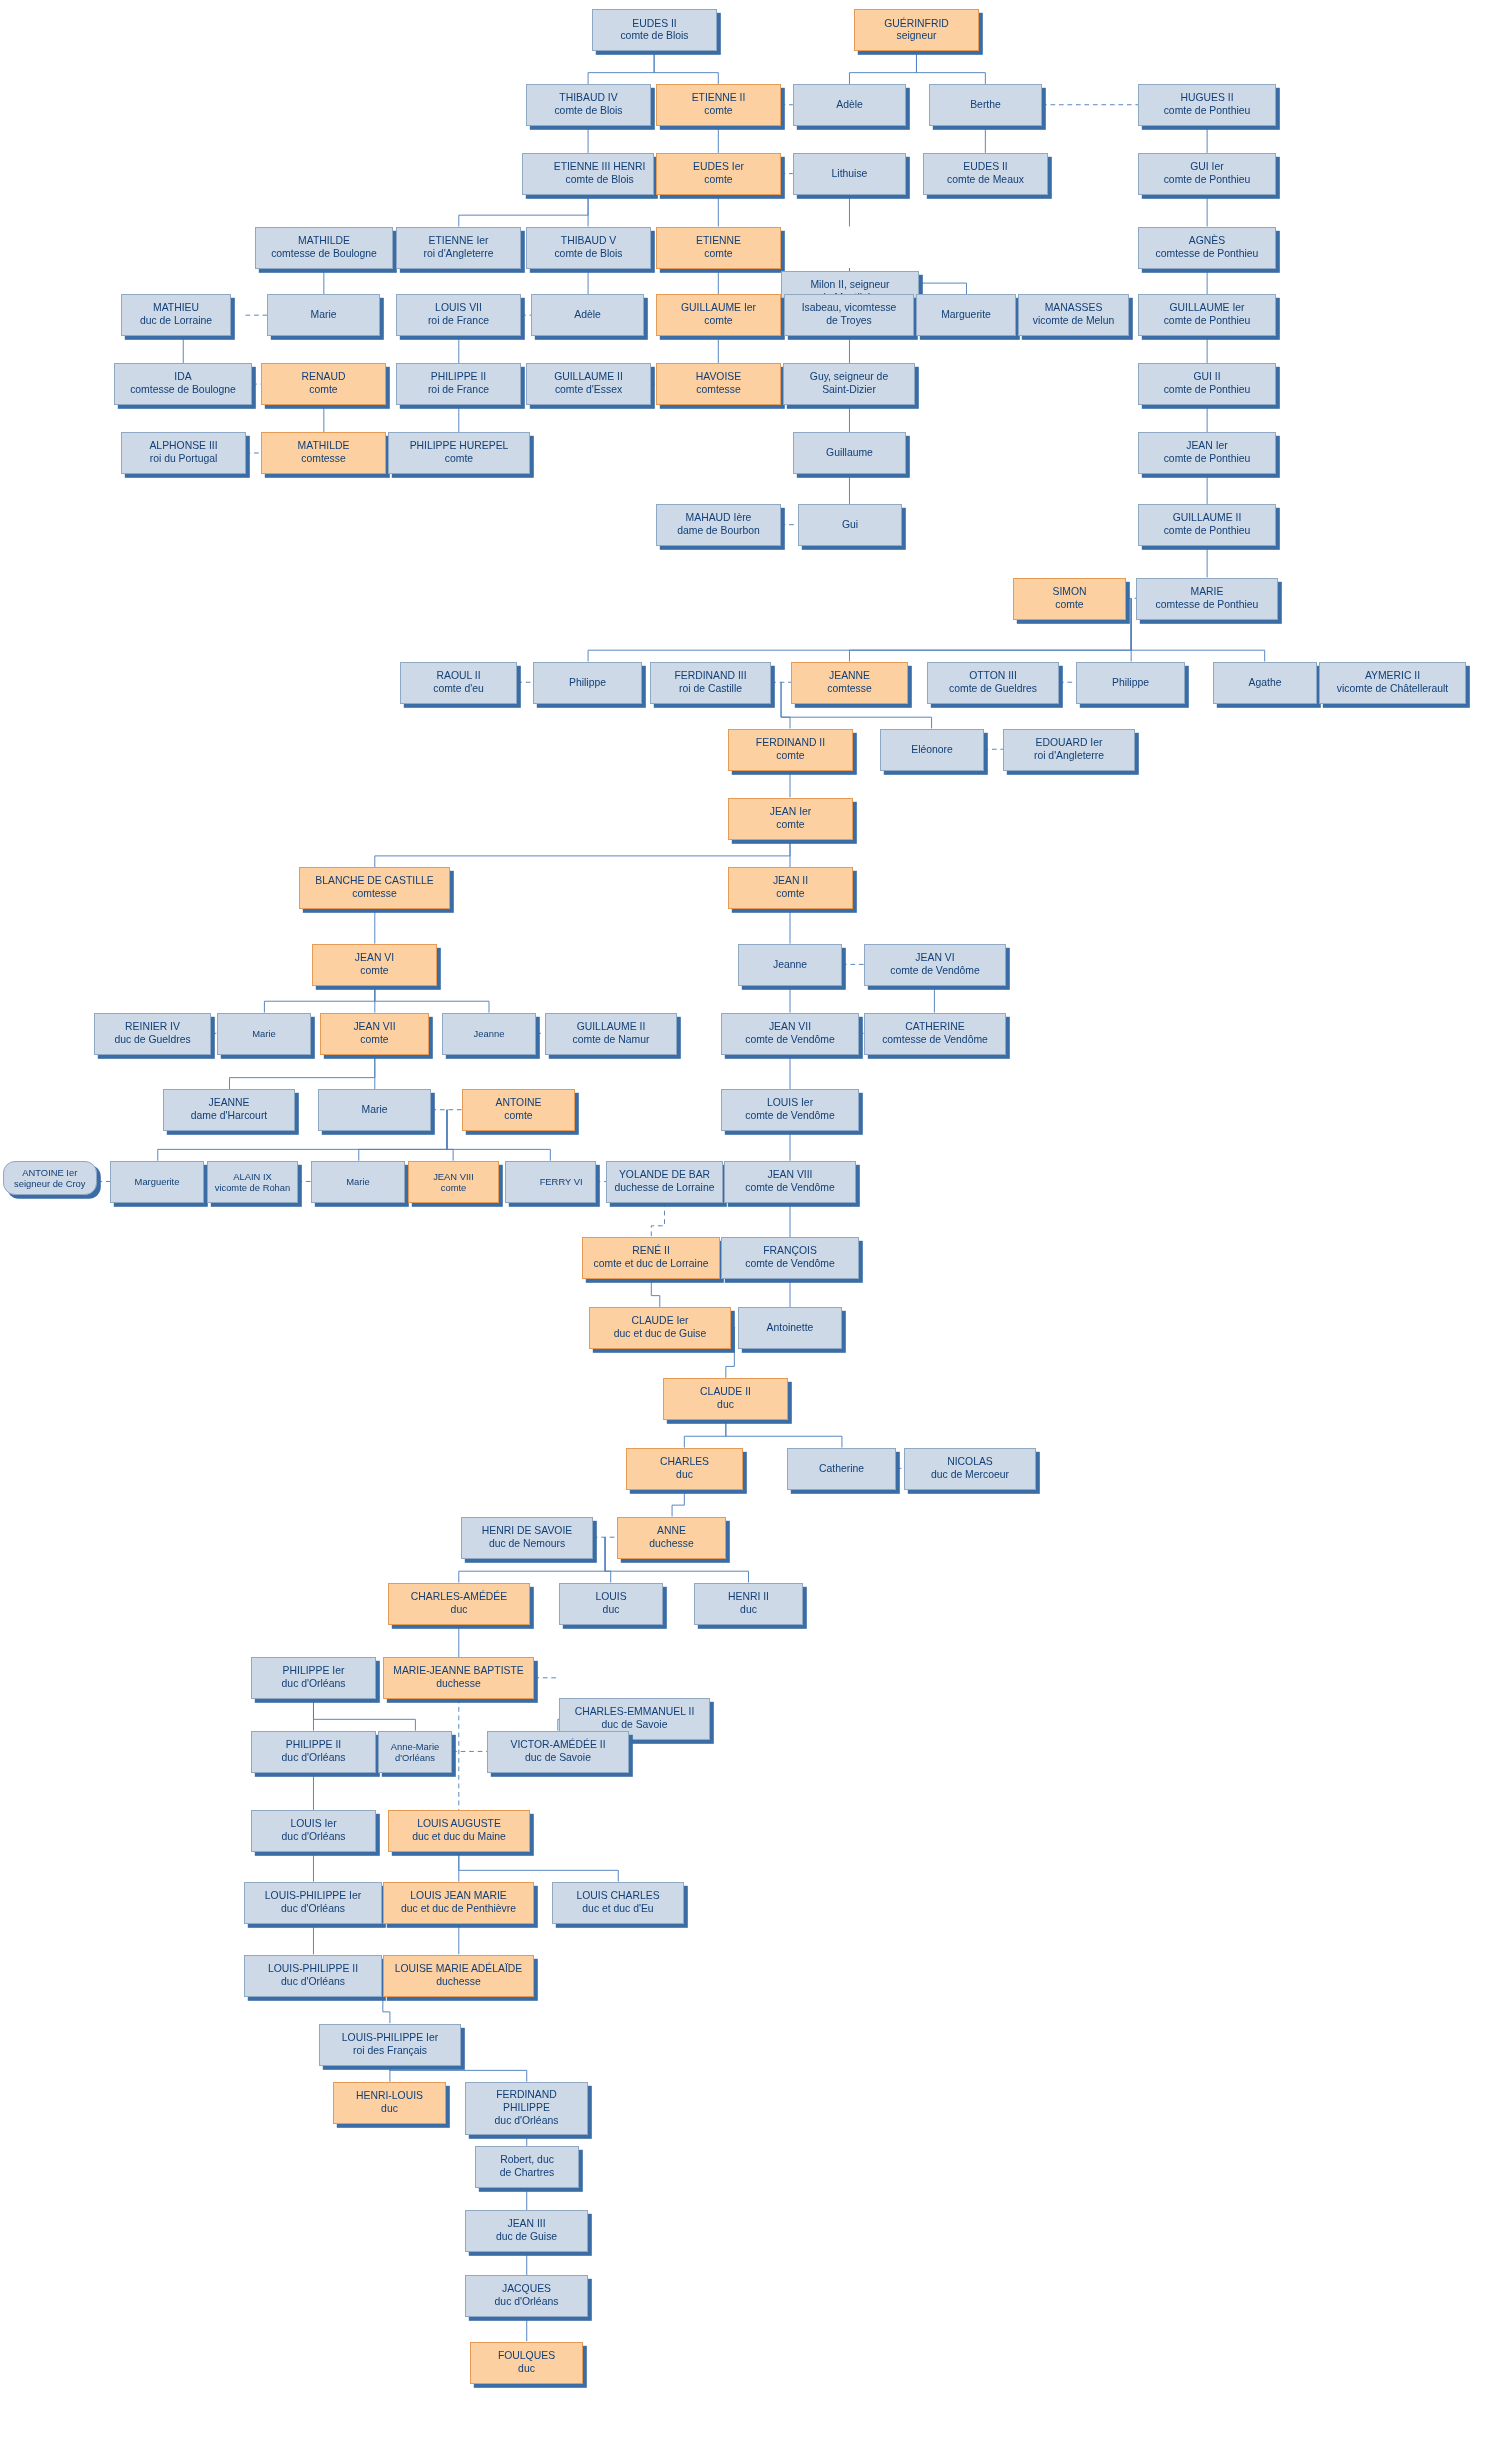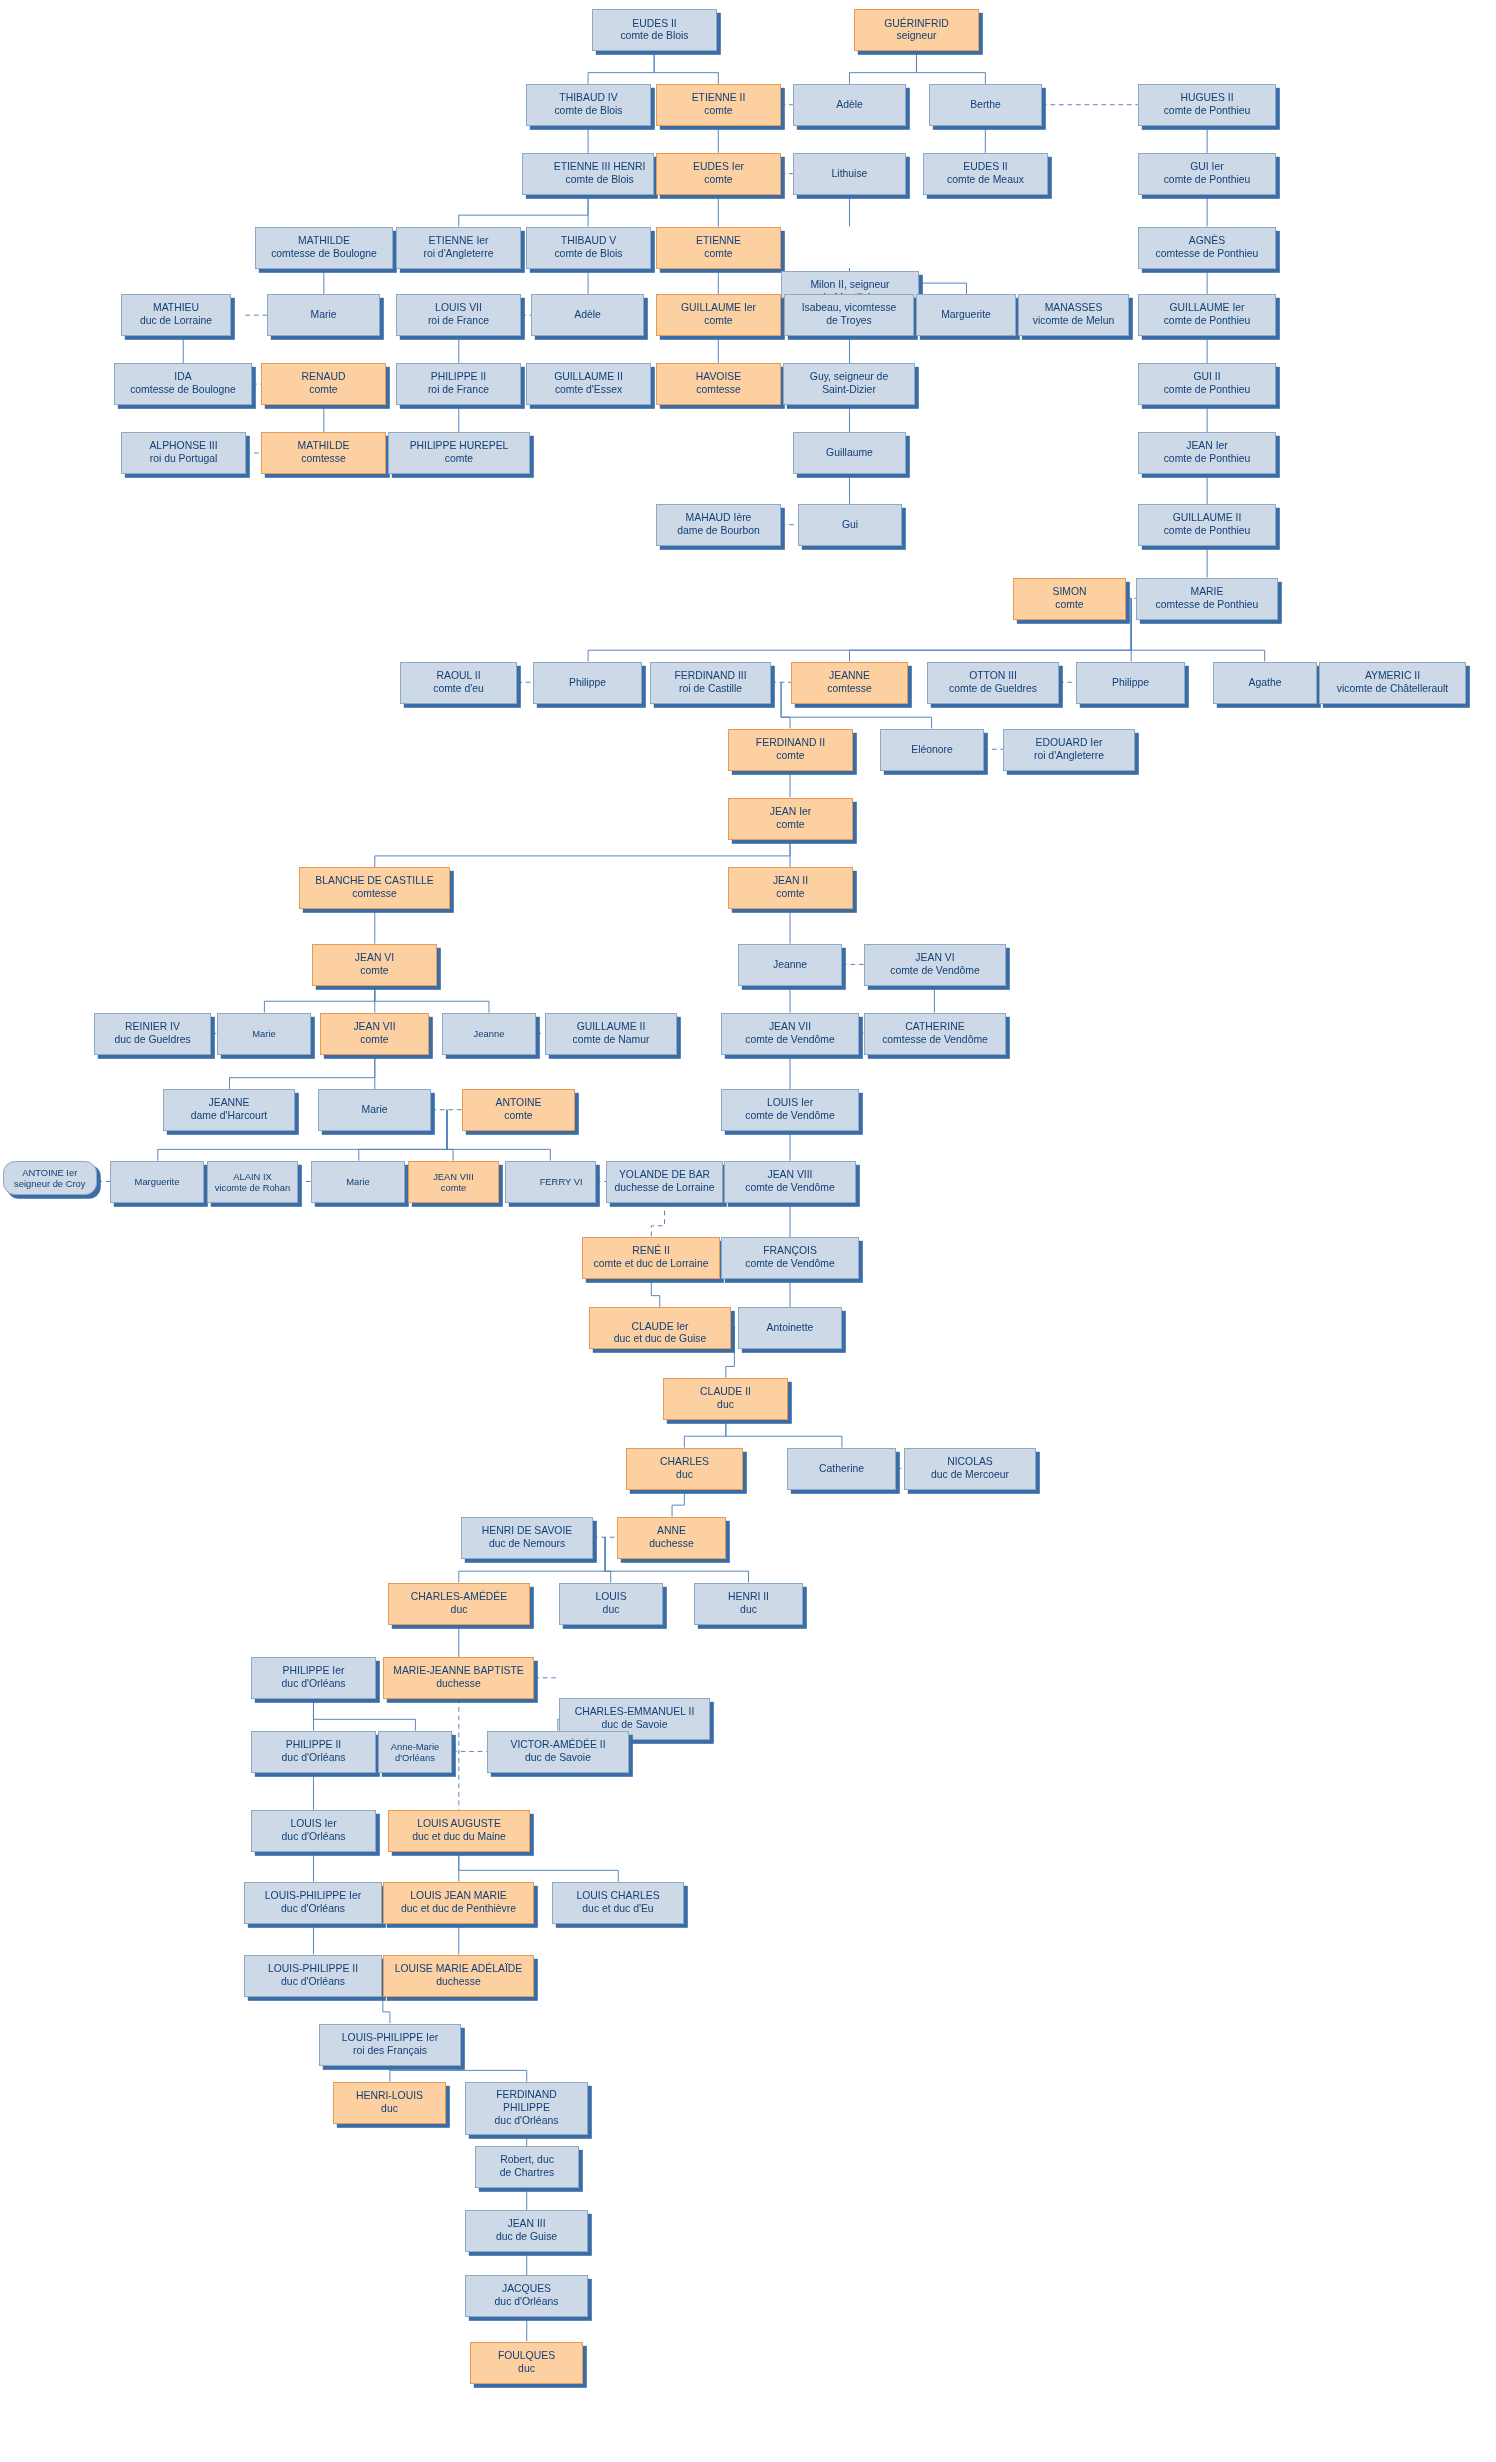--- a/index.html
+++ b/index.html
@@ -440,21 +440,21 @@
       <span class="ln">comte de Vendôme</span>
     </div>
     <div class="node o" style="left: 582px; top: 1237px; width: 138px; height: 42px;">
       <span class="ln">RENÉ II</span>
       <span class="ln">comte et duc de Lorraine</span>
     </div>
     <div class="node b" style="left: 721px; top: 1237px; width: 138px; height: 42px;">
       <span class="ln">FRANÇOIS</span>
       <span class="ln">comte de Vendôme</span>
     </div>
-    <div class="node o" style="left: 589px; top: 1307px; width: 142px; height: 42px; justify-content: flex-end;">
+    <div class="node o" style="left: 589px; top: 1307px; width: 142px; height: 42px;">
       <span class="ln">CLAUDE Ier</span>
       <span class="ln">duc et duc de Guise</span>
     </div>
     <div class="node b" style="left: 738px; top: 1307px; width: 104px; height: 42px;">
       <span class="ln">Antoinette</span>
     </div>
     <div class="node o" style="left: 663px; top: 1378px; width: 125px; height: 42px;">
       <span class="ln">CLAUDE II</span>
       <span class="ln">duc</span>
     </div>

